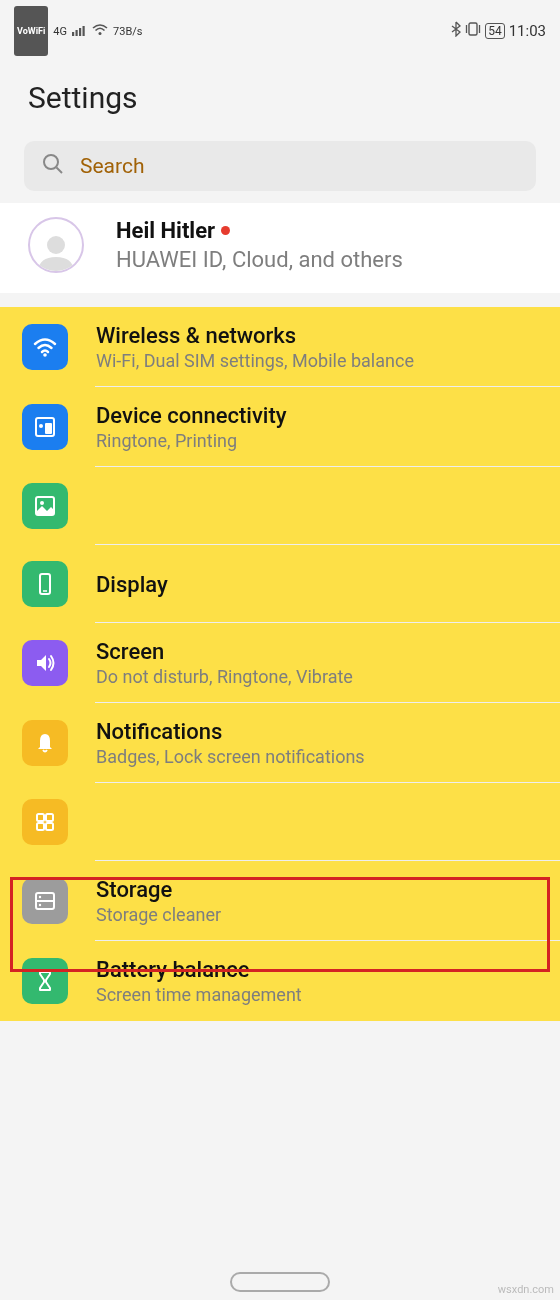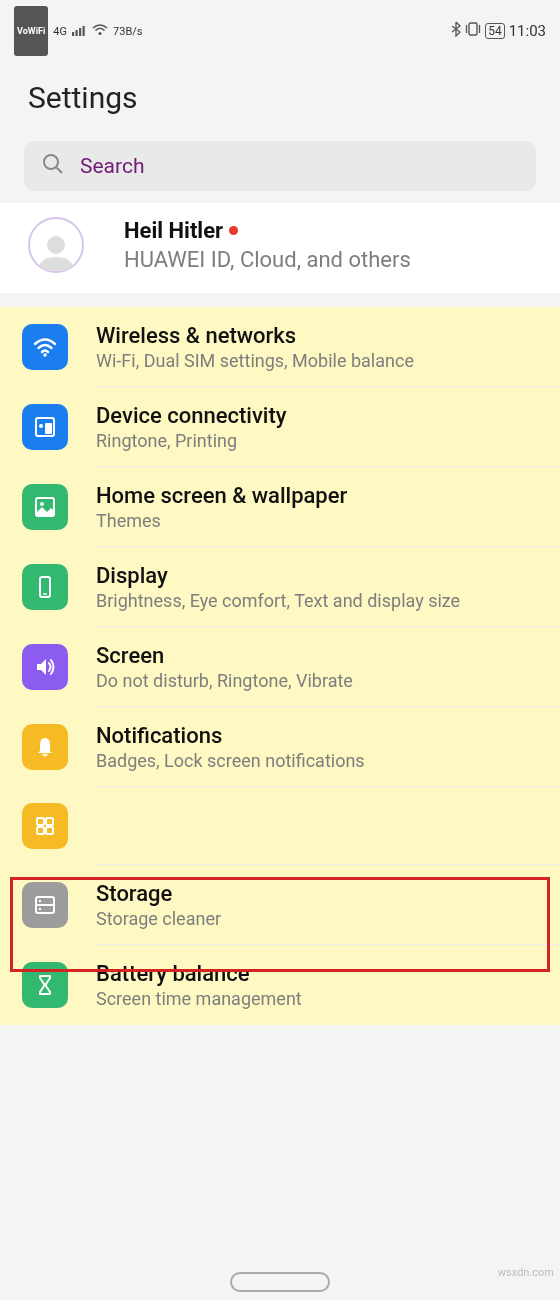--- a/index.html
+++ b/index.html
@@ -10,43 +10,43 @@
     .status-right { display: flex; align-items: center; gap: 4px; font-size: 15px; }
     .vowifi-badge { background: #555; color: #fff; font-size: 9px; padding: 20px 3px; border-radius: 3px; font-weight: bold; }
     .sig-label { font-size: 11px; text-align: center; }
     .speed { font-size: 11px; line-height: 11px; display: flex; flex-direction: row; }
     .batt { border: 1.5px solid #555; border-radius: 3px; font-size: 12px; padding: 0 2px; position: relative; }
     
     .page-title { font-size: 30px; font-weight: 400; color: #222; padding: 22px 28px 26px 28px; }
     
     .search-bar { margin: 0 24px 12px 24px; background: #e9e9e9; border-radius: 10px; display: flex; align-items: center; padding: 12px 18px; }
     .search-icon { color: #888; }
-    .search-placeholder { color: #701a75; font-size: 21px; margin-left: 16px; }
+    .search-placeholder { color: #a16207; font-size: 21px; margin-left: 16px; }
     
     .account-row { background: #fff; display: flex; align-items: center; padding: 14px 18px 20px 28px; margin-top: 10px; }
     .avatar { width: 56px; height: 56px; border-radius: 50%; border: 2px solid #d8c6e8; display: flex; align-items: flex-end; justify-content: center; overflow: hidden; }
     .avatar svg { margin-bottom: -2px; }
-    .account-text { margin-left: 40px; }
+    .account-text { margin-left: 32px; }
     .account-name { font-size: 22px; font-weight: 700; color: #111; display: flex; align-items: center; }
     .red-dot { width: 9px; height: 9px; background: #e63b2e; border-radius: 50%; margin-left: 6px; }
     .account-sub { font-size: 22px; color: #7e7e7e; margin-top: 4px; }
     
-    .settings-list { background: #fef9c3; margin-top: 14px; }
+    .settings-list { background: #fde047; margin-top: 14px; }
     .setting-row { display: flex; align-items: center; padding: 16px 18px 16px 22px; position: relative; }
     .setting-row:not(:last-child)::after { content: ""; position: absolute; left: 95px; right: 0; bottom: 0; height: 1px; background: #eee; }
     .setting-icon { width: 46px; height: 46px; border-radius: 10px; display: flex; align-items: center; justify-content: center; flex-shrink: 0; }
     .setting-text { margin-left: 28px; flex: 1; }
     .setting-title { font-size: 22px; color: #111; font-weight: 500; }
     .setting-sub { font-size: 18px; color: #7e7e7e; margin-top: 2px; }
     
     .highlight-box { position: absolute; border: 3px solid #d42323; pointer-events: none; }
     
     .nav-pill { position: absolute; bottom: 8px; left: 50%; transform: translateX(-50%); width: 100px; height: 20px; border: 2px solid #aaa; border-radius: 12px; }
     
-    .watermark { position: absolute; bottom: 21px; right: 6px; font-size: 11px; color: #bbb; }
+    .watermark { position: absolute; bottom: 4px; right: 6px; font-size: 11px; color: #bbb; }
   </style>
 </head>
 <body>
 
 <div class="status-bar">
   <div class="status-left">
     <span class="vowifi-badge">VoWiFi</span>
     <span class="sig-label">4G</span>
     <span>
       <svg width="15" height="12">
@@ -146,36 +146,31 @@
   </div>
 
   <div class="setting-row">
     <div class="setting-icon" style="background:#33b96f">
       <svg width="28" height="28" viewBox="0 0 28 28">
           <rect x="5" y="5" width="18" height="18" rx="2" stroke="#fff" stroke-width="2" fill="none"></rect>
           <circle cx="11" cy="11" r="2" fill="#fff"></circle>
           <path d="M5 20 L11 14 L16 19 L20 15 L23 18 L23 23 L5 23 Z" fill="#fff"></path>
         </svg>
     </div>
-    <div class="setting-text">
-      <div class="setting-title">Home screen &amp; wallpaper</div>
-      <div class="setting-sub">Themes</div>
-    </div>
   </div>
 
   <div class="setting-row">
     <div class="setting-icon" style="background:#33b96f">
       <svg width="28" height="28" viewBox="0 0 28 28">
           <rect x="9" y="4" width="10" height="20" rx="2" stroke="#fff" stroke-width="2" fill="none"></rect>
           <line x1="12" y1="21" x2="16" y2="21" stroke="#fff" stroke-width="1.5"></line>
         </svg>
     </div>
     <div class="setting-text">
       <div class="setting-title">Display</div>
-      <div class="setting-sub">Brightness, Eye comfort, Text and display size</div>
     </div>
   </div>
 
   <div class="setting-row">
     <div class="setting-icon" style="background:#8c5cf0">
       <svg width="28" height="28" viewBox="0 0 28 28">
           <path d="M6 11 L10 11 L15 6 L15 22 L10 17 L6 17 Z" fill="#fff"></path>
           <path d="M18 10 Q21 14 18 18" stroke="#fff" stroke-width="2" fill="none" stroke-linecap="round"></path>
           <path d="M20 7 Q25 14 20 21" stroke="#fff" stroke-width="2" fill="none" stroke-linecap="round"></path>
         </svg>

